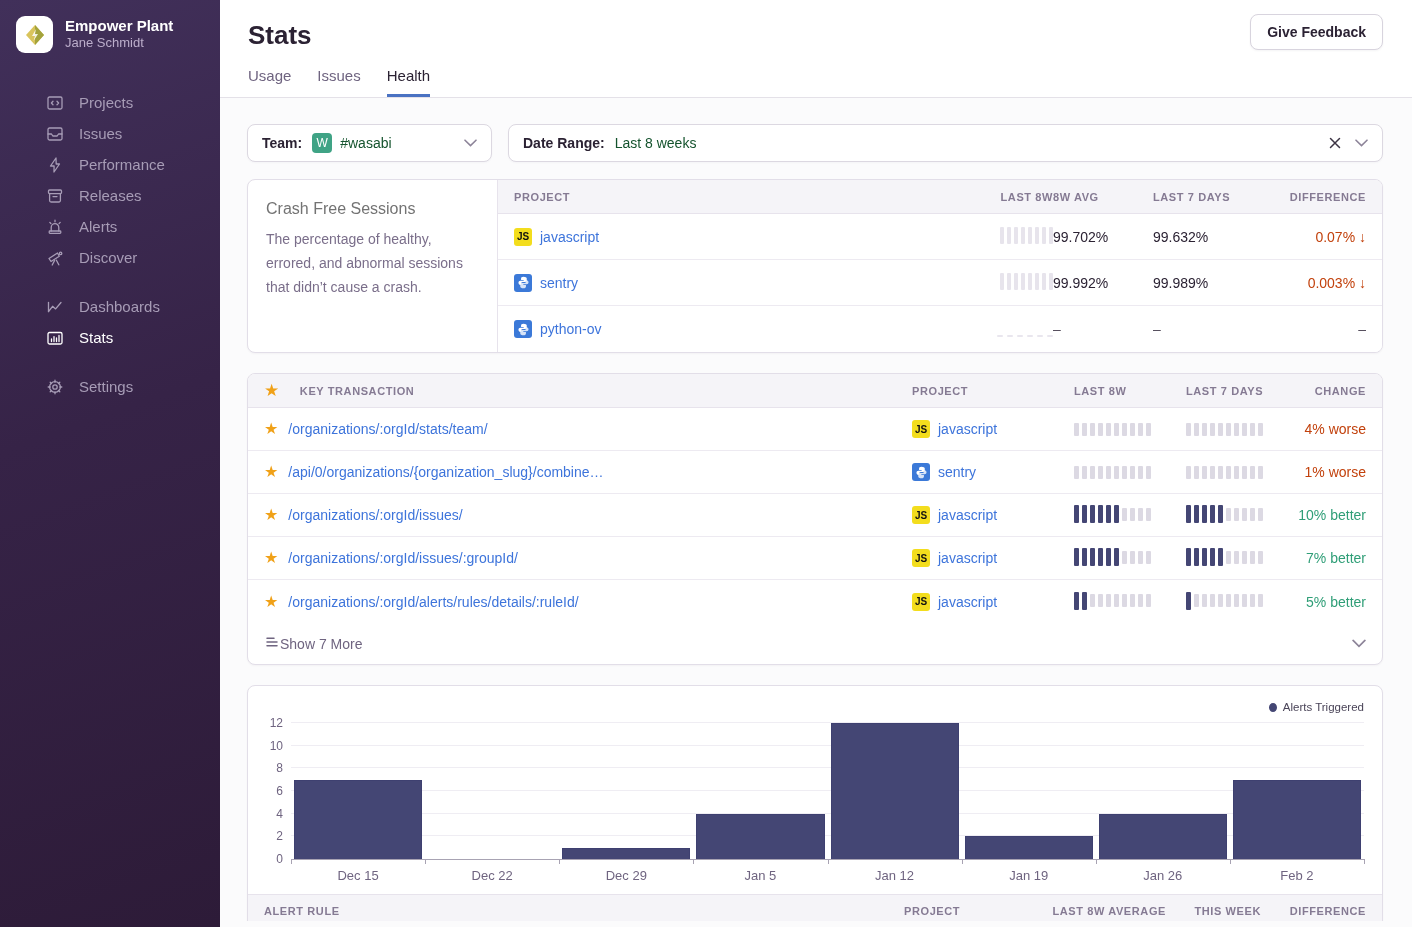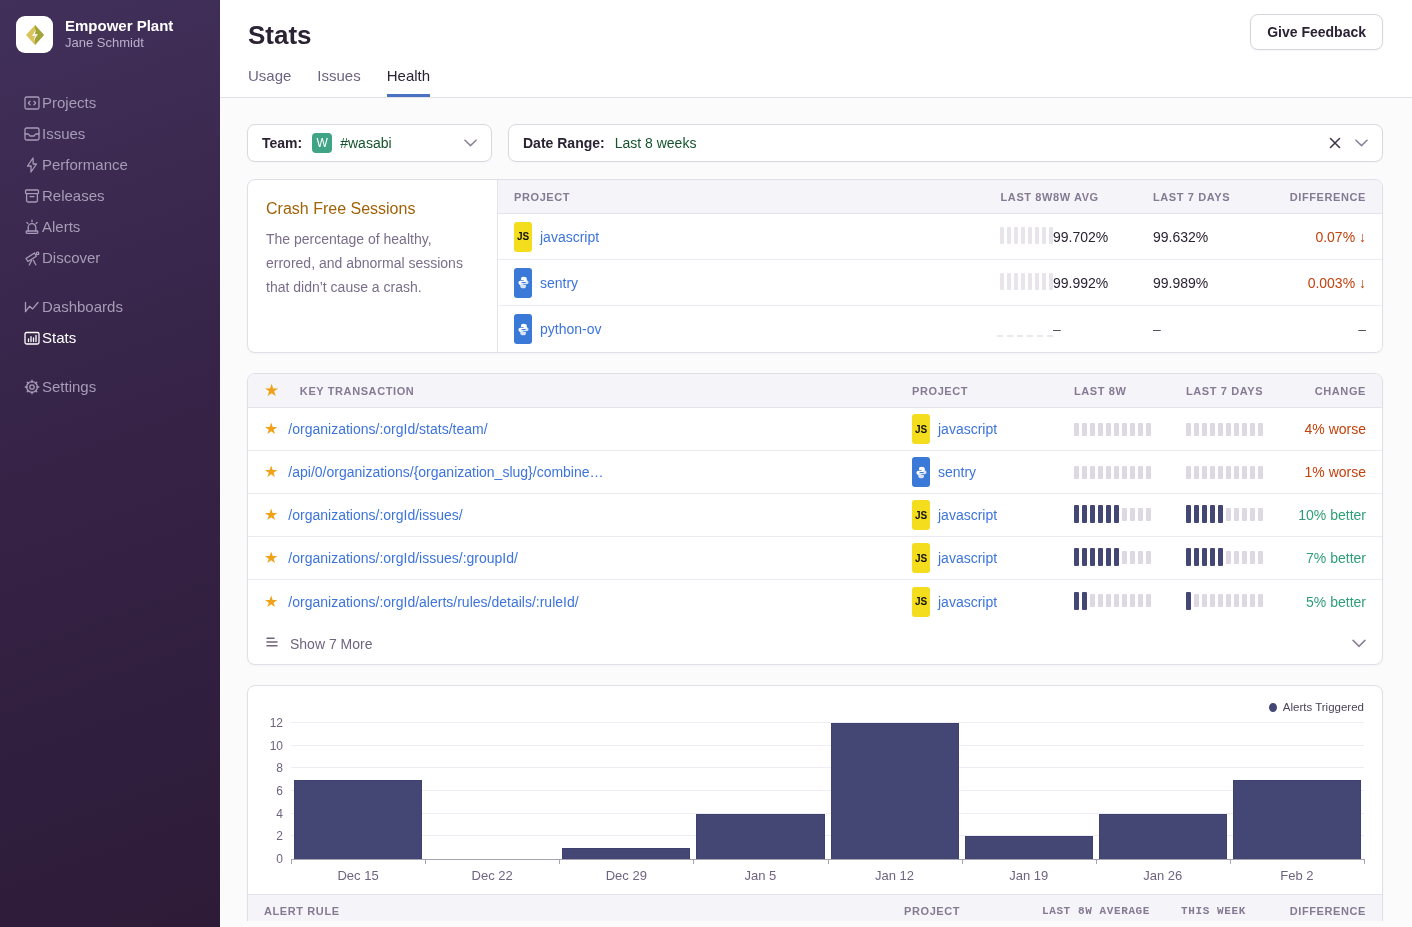--- a/index.html
+++ b/index.html
@@ -8,21 +8,21 @@
   .app { display:flex; width:1412px; height:927px; }
 
   
   .sidebar { width:220px; height:927px; flex:0 0 220px;
     background:linear-gradient(160deg,#41305a 0%,#362347 45%,#2d1b38 100%); color:#a79cb6; }
   .org { display:flex; align-items:center; gap:12px; padding:16px 14px 10px 16px; cursor:pointer; }
   .org-avatar { width:37px; height:37px; background:#fff; border-radius:9px; display:flex; align-items:center; justify-content:center; }
   .org-name { color:#fff; font-weight:bold; font-size:15px; line-height:1.25; }
   .org-user { color:#bcaecb; font-size:13px; line-height:1.3; }
   .nav { margin-top:24px; }
-  .nav-item { display:flex; align-items:center; padding:6px 0 6px 22px; height:31px; cursor:pointer; font-size:15px; color:#a79cb6; text-decoration:none; }
+  .nav-item { display:flex; align-items:center; gap:14px; padding:6px 0 6px 22px; height:31px; cursor:pointer; font-size:15px; color:#a79cb6; text-decoration:none;margin-left:23px; }
   .nav-item.active { color:#fff; }
   .nav-item.active svg { stroke:#fff; }
   .nav-ic { width:20px; height:20px; display:flex; align-items:center; justify-content:center; }
   .nav-ic svg { stroke:#a79cb6; fill:none; stroke-width:1.3; stroke-linecap:round; stroke-linejoin:round; }
   .nav-gap { height:18px; }
 
   
   .main { flex:1; display:flex; flex-direction:column; background:#fbfbfc; }
   .topbar { background:#fff; padding:0 29px 0 28px; border-bottom:1px solid #e4e1e8; }
   .title-row { display:flex; align-items:flex-start; justify-content:space-between; padding-top:14px; }
@@ -41,21 +41,21 @@
   .filter-date { flex:1; }
   .filter-label { font-weight:bold; font-size:14px; color:#2b2233; margin-right:10px; }
   .team-avatar { width:20px; height:20px; border-radius:4px; background:#3fa385; color:#fff; font-size:12px; display:flex; align-items:center; justify-content:center; margin-right:8px; }
   .filter-value { font-size:14px; color:#14532d; }
   .spacer { flex:1; }
   .chev svg, .x-ic svg { display:block; }
 
   
   .panel { display:flex; background:#fff; border:1px solid #e2dee8; border-radius:8px; margin-bottom:20px; box-shadow:0 1px 2px rgba(43,34,51,.04); overflow:hidden; }
   .panel-desc { width:250px; flex:0 0 250px; border-right:1px solid #e7e3ec; padding:20px 18px; }
-  .panel-title { font-size:16px; color:#a16207; margin-bottom:10px; }
+  .panel-title { font-size:16px; color:#737373; margin-bottom:10px; }
   .panel-sub { font-size:14px; color:#7a6e8a; line-height:1.7; }
   .panel-body { flex:1; min-width:0; }
 
   .thead { background:#f5f4f8; border-bottom:1px solid #e7e3ec; height:34px; align-items:center;
     font-size:11px; font-weight:bold; letter-spacing:.6px; color:#857a93; }
   .trow { border-bottom:1px solid #edeaf1; align-items:center; background:#fff; }
   .trow:last-child { border-bottom:none; }
 
   .crash-grid { display:grid; grid-template-columns:1fr 120px 100px 103px 126px; }
   .crash-grid .c1 { padding-left:16px; display:flex; align-items:center; gap:8px; }
@@ -63,34 +63,34 @@
   .crash-grid .c3,.crash-grid .c4 { text-align:left; }
   .crash-grid .c5 { text-align:right; padding-right:16px; }
   .crash-row { height:46px; font-size:14px; }
 
   .misery-grid { display:grid; grid-template-columns:1fr 150px 112px 112px 112px; }
   .misery-grid .m1 { padding-left:16px; display:flex; align-items:center; gap:10px; }
   .misery-grid .m2 { padding-left:16px; display:flex; align-items:center; gap:8px; }
   .misery-grid .m3,.misery-grid .m4 { padding-left:28px; }
   .misery-grid .m5 { text-align:right; padding-right:16px; }
   .misery-row { height:43px; font-size:14px; }
-  .misery-foot { height:41px; display:flex; align-items:center; padding:0 16px; gap:10px; color:#6f6480; font-size:14px; cursor:pointer;text-align:center; }
+  .misery-foot { height:41px; display:flex; align-items:center; padding:0 16px; gap:0; color:#6f6480; font-size:14px; cursor:pointer;text-align:center; }
 
   .alert-grid { display:grid; grid-template-columns:1fr 130px 140px 95px 121px; }
   .alert-grid .a1 { padding-left:16px; }
   .alert-grid .a2 { padding-left:8px; }
-  .alert-grid .a3,.alert-grid .a4 { text-align:center;font-family:Liberation Mono, monospace; }
+  .alert-grid .a3,.alert-grid .a4 { text-align:right; }
   .alert-grid .a5 { text-align:right; padding-right:16px; }
 
   .link { color:#3d74db; text-decoration:none; cursor:pointer; }
   .neg { color:#c2410c; }
   .pos { color:#2f9e77; }
   .dash { color:#57505f; }
 
-  .plat { width:18px; height:30px; border-radius:3px; display:inline-flex; align-items:center; justify-content:center; flex:0 0 18px; }
+  .plat { width:18px; height:18px; border-radius:3px; display:inline-flex; align-items:center; justify-content:center; flex:0 0 18px; }
   .plat.js { background:#f3dd1d; color:#111; font-size:10px; font-weight:bold; }
   .plat.py { background:#3b79d8; }
   .star { color:#f0a118; font-size:16px; line-height:1; cursor:pointer; }
   .star.hdr { font-size:17px; margin-right:10px; }
 
   .spark { display:inline-flex; align-items:flex-end; gap:3px; height:18px; }
   .spark i { display:block; width:4px; height:17px; background:#e7e4ec; border-radius:1px; }
   .spark.dashed { align-items:flex-end; gap:4px; }
   .spark.dashed i { width:6px; height:2px; background:#e9e6ee; }
   .mspark { display:inline-flex; align-items:center; gap:3px; height:20px; }

